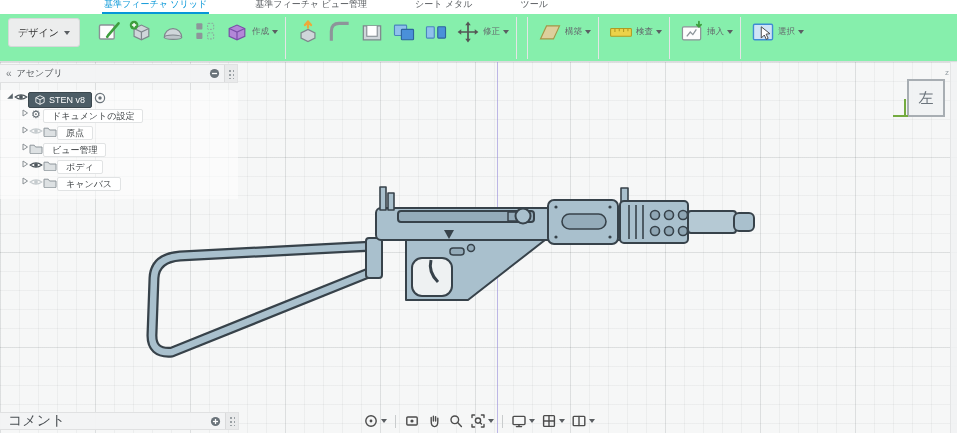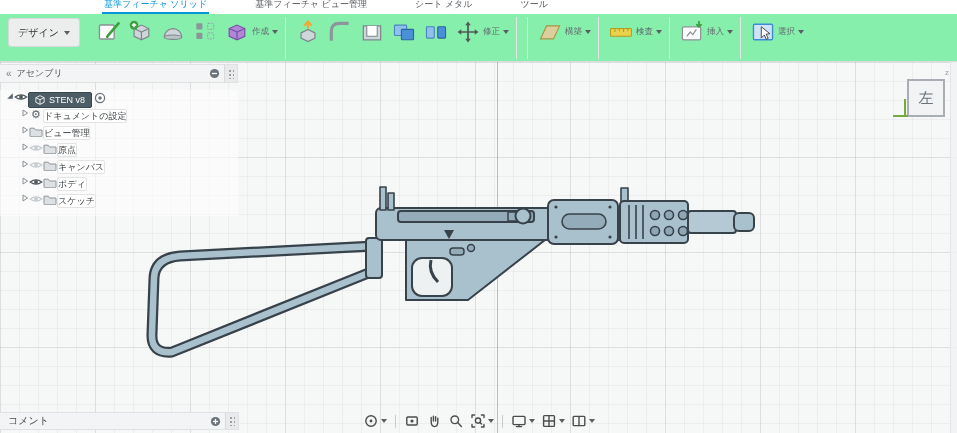--- a/index.html
+++ b/index.html
@@ -44,27 +44,27 @@
   .dots{width:6px;height:10px;background-image:radial-gradient(#9aa0a4 1px, transparent 1.1px);background-size:4px 4px;background-position:0 0;}
   .tree{margin-top:7px;background:rgba(255,255,255,.55);padding:2px 0 5px;}
   .trow{display:flex;align-items:flex-start;height:17px;gap:0;padding-left:6px;}
   .trow.child{padding-left:21px;}
   .tcaret{width:8px;height:8px;flex:0 0 8px;}
   .eye{width:14px;height:10px;flex:0 0 14px;}
   .eye-on{color:#4d565c;}
   .eye-off{color:#c5cbce;}
   .fold{width:14px;height:11px;flex:0 0 14px;}
   .gear{font-size:11px;color:#5a646b;line-height:10px;width:14px;text-align:center;}
-  .pill{background:rgba(255,255,255,.95);border:1px solid #e1e3e4;border-radius:2px;padding:0 0;font-size:9px;line-height:12px;color:#3c4043;white-space:nowrap;}
+  .pill{background:rgba(255,255,255,.95);border:1px solid #e1e3e4;border-radius:2px;padding:0 8px;font-size:9px;line-height:12px;color:#3c4043;white-space:nowrap;}
   .pill.dark{background:#4d5d66;border-color:#3b474e;color:#fff;display:flex;align-items:center;gap:4px;padding:1px 6px;}
   .rcube{width:10px;height:10px;}
   .tgt{width:12px;height:12px;margin-left:2px;}
 
   
-  .comment-bar{position:absolute;left:0;bottom:3px;width:238px;height:16px;background:rgba(243,244,245,.96);border:1px solid #e0e1e2;border-left:none;display:flex;align-items:center;font-size:10px;color:#4a4f53;font-family:Liberation Mono, monospace;}
+  .comment-bar{position:absolute;left:0;bottom:3px;width:238px;height:16px;background:rgba(243,244,245,.96);border:1px solid #e0e1e2;border-left:none;display:flex;align-items:center;font-size:14px;color:#4a4f53;font-family:Liberation Mono, monospace;}
   .comment-bar .ttl{margin-left:8px;}
 
   
   .navbar{position:absolute;left:50%;bottom:3px;transform:translateX(-50%);display:flex;align-items:center;gap:2px;}
   .nbtn{height:18px;display:flex;align-items:center;justify-content:center;padding:0 2px;gap:2px;}
   .nbtn svg{width:16px;height:16px;stroke:#4c4c4c;fill:none;stroke-width:1.4;stroke-linecap:round;stroke-linejoin:round;}
   .nsep{width:1px;height:13px;background:#c9cccd;margin:0 4px;}
 
   
   .vcube{position:absolute;top:17px;right:12px;width:34px;height:34px;background:rgba(240,242,243,.92);border:2px solid #a8aeb3;color:#6b747c;font-size:15px;display:flex;align-items:center;justify-content:center;}
@@ -347,81 +347,68 @@
               <path d="M2 1 L6.5 4 L2 7 Z" fill="none" stroke="#8a9094" stroke-width="1"></path>
             </svg>
           <span class="gear">⚙</span>
           <span class="pill">ドキュメントの設定</span>
         </div>
 
         <div class="trow child">
           <svg class="tcaret" viewBox="0 0 8 8">
               <path d="M2 1 L6.5 4 L2 7 Z" fill="none" stroke="#8a9094" stroke-width="1"></path>
             </svg>
-          <svg class="fold" viewBox="0 0 14 11">
-              <path d="M1 2.2 h4.2 l1.4 1.8 H13 v5.8 a1 1 0 0 1 -1 1 H2 a1 1 0 0 1 -1 -1 Z" fill="#dde1e3" stroke="#8e969b" stroke-width="1"></path>
-            </svg>
-          <span class="pill">ビュー管理</span>
-        </div>
-
-        <div class="trow child">
-          <svg class="tcaret" viewBox="0 0 8 8">
-              <path d="M2 1 L6.5 4 L2 7 Z" fill="none" stroke="#8a9094" stroke-width="1"></path>
-            </svg>
           <svg class="eye eye-off" viewBox="0 0 14 10">
               <path d="M1.2 5 Q7 .6 12.8 5 Q7 9.4 1.2 5 Z" fill="none" stroke="currentColor" stroke-width="1.2"></path>
               <circle cx="7" cy="5" r="1.9" fill="currentColor"></circle>
             </svg>
           <svg class="fold" viewBox="0 0 14 11">
               <path d="M1 2.2 h4.2 l1.4 1.8 H13 v5.8 a1 1 0 0 1 -1 1 H2 a1 1 0 0 1 -1 -1 Z" fill="#dde1e3" stroke="#8e969b" stroke-width="1"></path>
             </svg>
           <span class="pill">原点</span>
         </div>
 
         <div class="trow child">
           <svg class="tcaret" viewBox="0 0 8 8">
               <path d="M2 1 L6.5 4 L2 7 Z" fill="none" stroke="#8a9094" stroke-width="1"></path>
             </svg>
+          <svg class="fold" viewBox="0 0 14 11">
+              <path d="M1 2.2 h4.2 l1.4 1.8 H13 v5.8 a1 1 0 0 1 -1 1 H2 a1 1 0 0 1 -1 -1 Z" fill="#dde1e3" stroke="#8e969b" stroke-width="1"></path>
+            </svg>
+          <span class="pill">ビュー管理</span>
+        </div>
+
+        <div class="trow child">
+          <svg class="tcaret" viewBox="0 0 8 8">
+              <path d="M2 1 L6.5 4 L2 7 Z" fill="none" stroke="#8a9094" stroke-width="1"></path>
+            </svg>
+          <svg class="eye eye-on" viewBox="0 0 14 10">
+              <path d="M1.2 5 Q7 .6 12.8 5 Q7 9.4 1.2 5 Z" fill="none" stroke="currentColor" stroke-width="1.2"></path>
+              <circle cx="7" cy="5" r="1.9" fill="currentColor"></circle>
+            </svg>
+          <svg class="fold" viewBox="0 0 14 11">
+              <path d="M1 2.2 h4.2 l1.4 1.8 H13 v5.8 a1 1 0 0 1 -1 1 H2 a1 1 0 0 1 -1 -1 Z" fill="#dde1e3" stroke="#8e969b" stroke-width="1"></path>
+            </svg>
+          <span class="pill">ボディ</span>
+        </div>
+
+        <div class="trow child">
+          <svg class="tcaret" viewBox="0 0 8 8">
+              <path d="M2 1 L6.5 4 L2 7 Z" fill="none" stroke="#8a9094" stroke-width="1"></path>
+            </svg>
           <svg class="eye eye-off" viewBox="0 0 14 10">
               <path d="M1.2 5 Q7 .6 12.8 5 Q7 9.4 1.2 5 Z" fill="none" stroke="currentColor" stroke-width="1.2"></path>
               <circle cx="7" cy="5" r="1.9" fill="currentColor"></circle>
             </svg>
           <svg class="fold" viewBox="0 0 14 11">
               <path d="M1 2.2 h4.2 l1.4 1.8 H13 v5.8 a1 1 0 0 1 -1 1 H2 a1 1 0 0 1 -1 -1 Z" fill="#dde1e3" stroke="#8e969b" stroke-width="1"></path>
             </svg>
           <span class="pill">キャンバス</span>
         </div>
 
-        <div class="trow child">
-          <svg class="tcaret" viewBox="0 0 8 8">
-              <path d="M2 1 L6.5 4 L2 7 Z" fill="none" stroke="#8a9094" stroke-width="1"></path>
-            </svg>
-          <svg class="eye eye-on" viewBox="0 0 14 10">
-              <path d="M1.2 5 Q7 .6 12.8 5 Q7 9.4 1.2 5 Z" fill="none" stroke="currentColor" stroke-width="1.2"></path>
-              <circle cx="7" cy="5" r="1.9" fill="currentColor"></circle>
-            </svg>
-          <svg class="fold" viewBox="0 0 14 11">
-              <path d="M1 2.2 h4.2 l1.4 1.8 H13 v5.8 a1 1 0 0 1 -1 1 H2 a1 1 0 0 1 -1 -1 Z" fill="#dde1e3" stroke="#8e969b" stroke-width="1"></path>
-            </svg>
-          <span class="pill">ボディ</span>
-        </div>
-
-        <div class="trow child">
-          <svg class="tcaret" viewBox="0 0 8 8">
-              <path d="M2 1 L6.5 4 L2 7 Z" fill="none" stroke="#8a9094" stroke-width="1"></path>
-            </svg>
-          <svg class="eye eye-off" viewBox="0 0 14 10">
-              <path d="M1.2 5 Q7 .6 12.8 5 Q7 9.4 1.2 5 Z" fill="none" stroke="currentColor" stroke-width="1.2"></path>
-              <circle cx="7" cy="5" r="1.9" fill="currentColor"></circle>
-            </svg>
-          <svg class="fold" viewBox="0 0 14 11">
-              <path d="M1 2.2 h4.2 l1.4 1.8 H13 v5.8 a1 1 0 0 1 -1 1 H2 a1 1 0 0 1 -1 -1 Z" fill="#dde1e3" stroke="#8e969b" stroke-width="1"></path>
-            </svg>
-          <span class="pill">スケッチ</span>
-        </div>
 
       </div>
     </div>
 
     <div class="vcube">
       <span>左</span>
     </div>
     <span class="vz">z</span>
     <div class="vax-v"></div>
     <div class="vax-h"></div>

